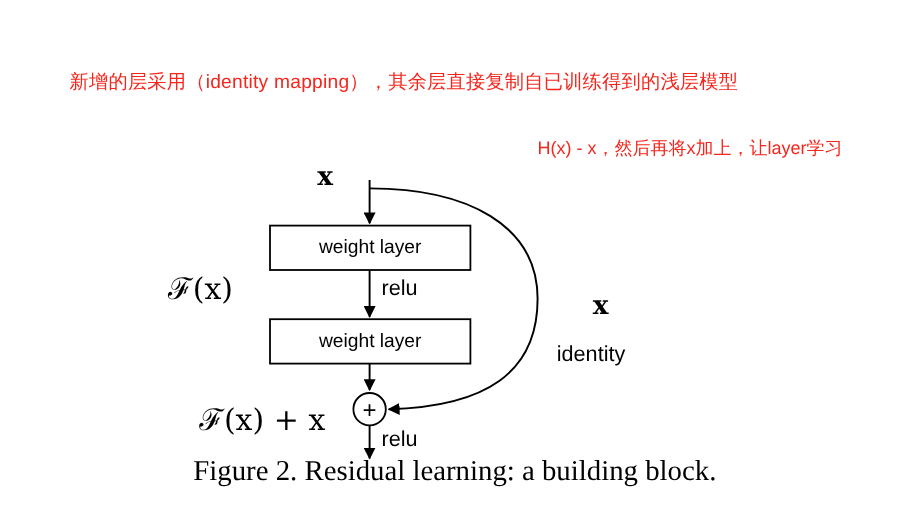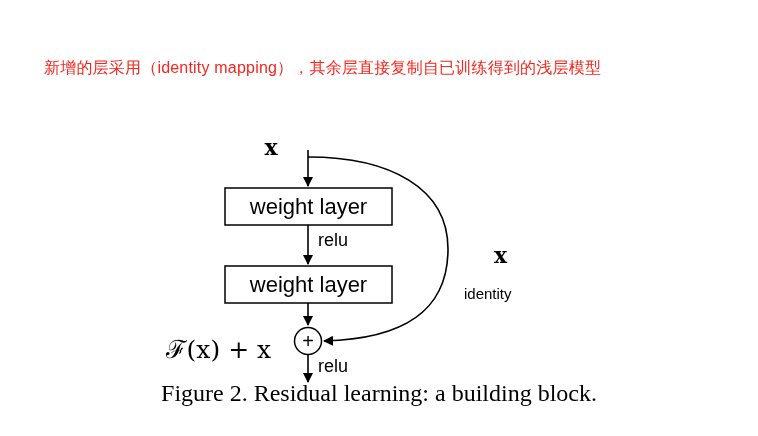--- a/index.html
+++ b/index.html
@@ -10,49 +10,50 @@
     overflow:hidden;
     font-family:"Liberation Sans", sans-serif;
     color:#000;
   }
   .abs{position:absolute;}
   .note{
     color:var(--note-red,#f5261d);
     font-size:16px;
     letter-spacing:0.2px;
     white-space:nowrap;
+    margin-left:14px;
   }
   .side-note{
     color:var(--note-red,#f5261d);
     font-size:15px;
     line-height:23px;
     white-space:nowrap;
   }
   .box-label{
     display:flex;align-items:center;justify-content:center;
-    font-size:22px;
+    font-size:16px;
     font-family:"Liberation Sans", sans-serif;
   }
   .relu{
     font-size:18px;
     font-family:"Liberation Sans", sans-serif;
     text-align:center;
   }
   .math{
     font-family:"DejaVu Serif","Liberation Serif",serif;
   }
   .math-x{
     font-weight:bold;
     font-size:22px;
   }
   .math-f{
     font-size:25px;
   }
   .identity{
-    font-size:15px;
+    font-size:18px;
   }
   .caption{
     left:0;right:0;top:380px;
     text-align:center;
     font-family:"Liberation Serif","DejaVu Serif",serif;
     font-size:24px;
   }
   svg{position:absolute;left:0;top:0;}
 </style>
 </head>
@@ -81,28 +82,30 @@
 
     <circle cx="308" cy="341" r="13.5" fill="#fff" stroke="#000" stroke-width="1.5"></circle>
     <text x="308" y="348" text-anchor="middle" font-size="20" fill="#000" font-family="Liberation Sans, sans-serif">+</text>
 
     <line x1="308" y1="355" x2="308" y2="382" stroke="#000" stroke-width="1.6" marker-end="url(#arrow)"></line>
   </svg>
 
   <div class="abs note" style="left:44px;top:58px;">新增的层采用（identity mapping），其余层直接复制自已训练得到的浅层模型</div>
 
   <div class="abs side-note" style="left:448px;top:112px;">
+    <div>H(x) - x，然后再将x加上，让layer学习</div>
   </div>
 
   <div class="abs math math-x" style="left:256px;top:134px;width:30px;text-align:center;">x</div>
 
   <div class="abs box-label" style="left:225px;top:188px;width:167px;height:37px;">weight layer</div>
 
   <div class="abs relu" style="left:318px;top:230px;">relu</div>
 
+  <div class="abs math math-f" style="left:140px;top:222px;">ℱ(x)</div>
 
   <div class="abs box-label" style="left:225px;top:266px;width:167px;height:37px;">weight layer</div>
 
   <div class="abs math math-x" style="left:494px;top:242px;">x</div>
 
   <div class="abs identity" style="left:464px;top:285px;">identity</div>
 
   <div class="abs math math-f" style="left:166px;top:331px;">ℱ(x) + x</div>
 
   <div class="abs relu" style="left:318px;top:356px;">relu</div>

